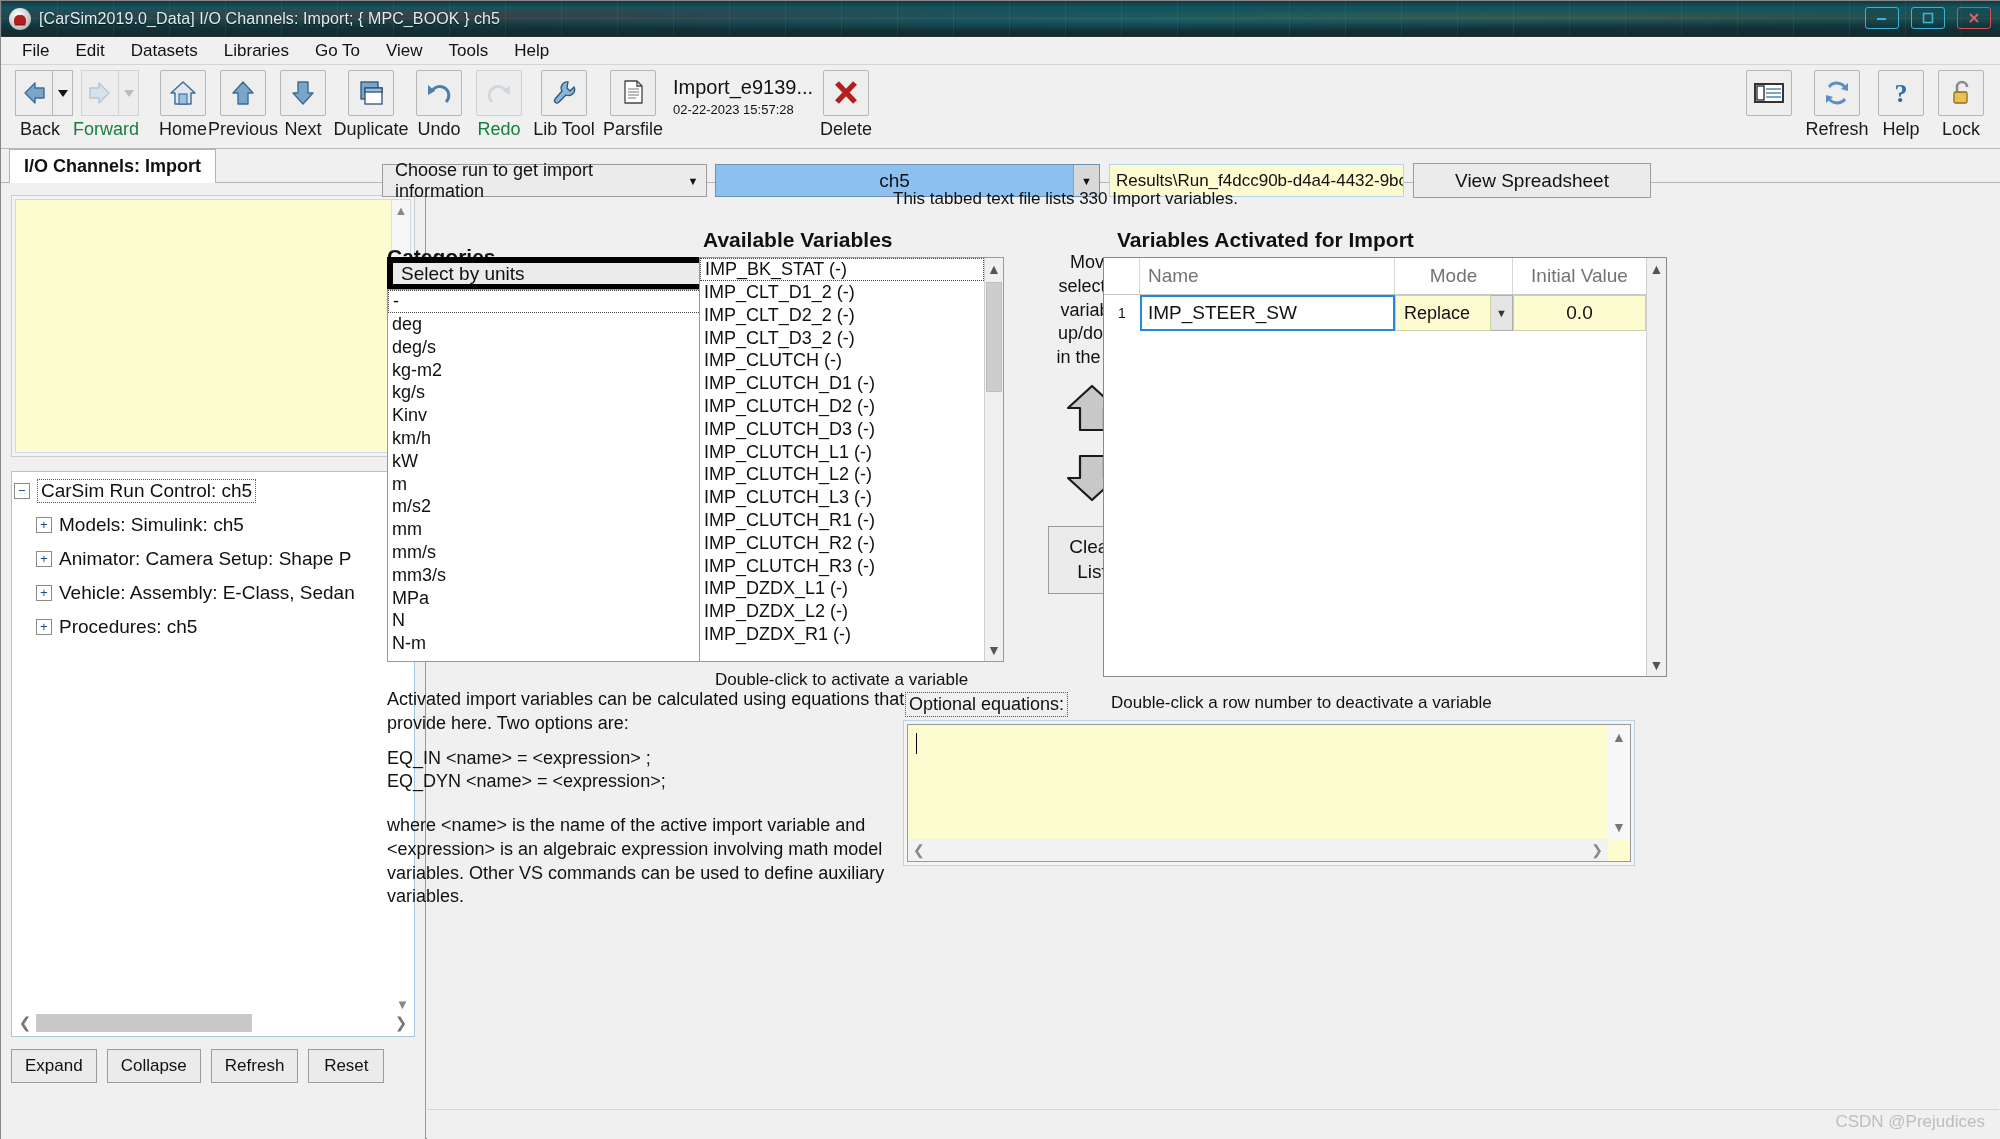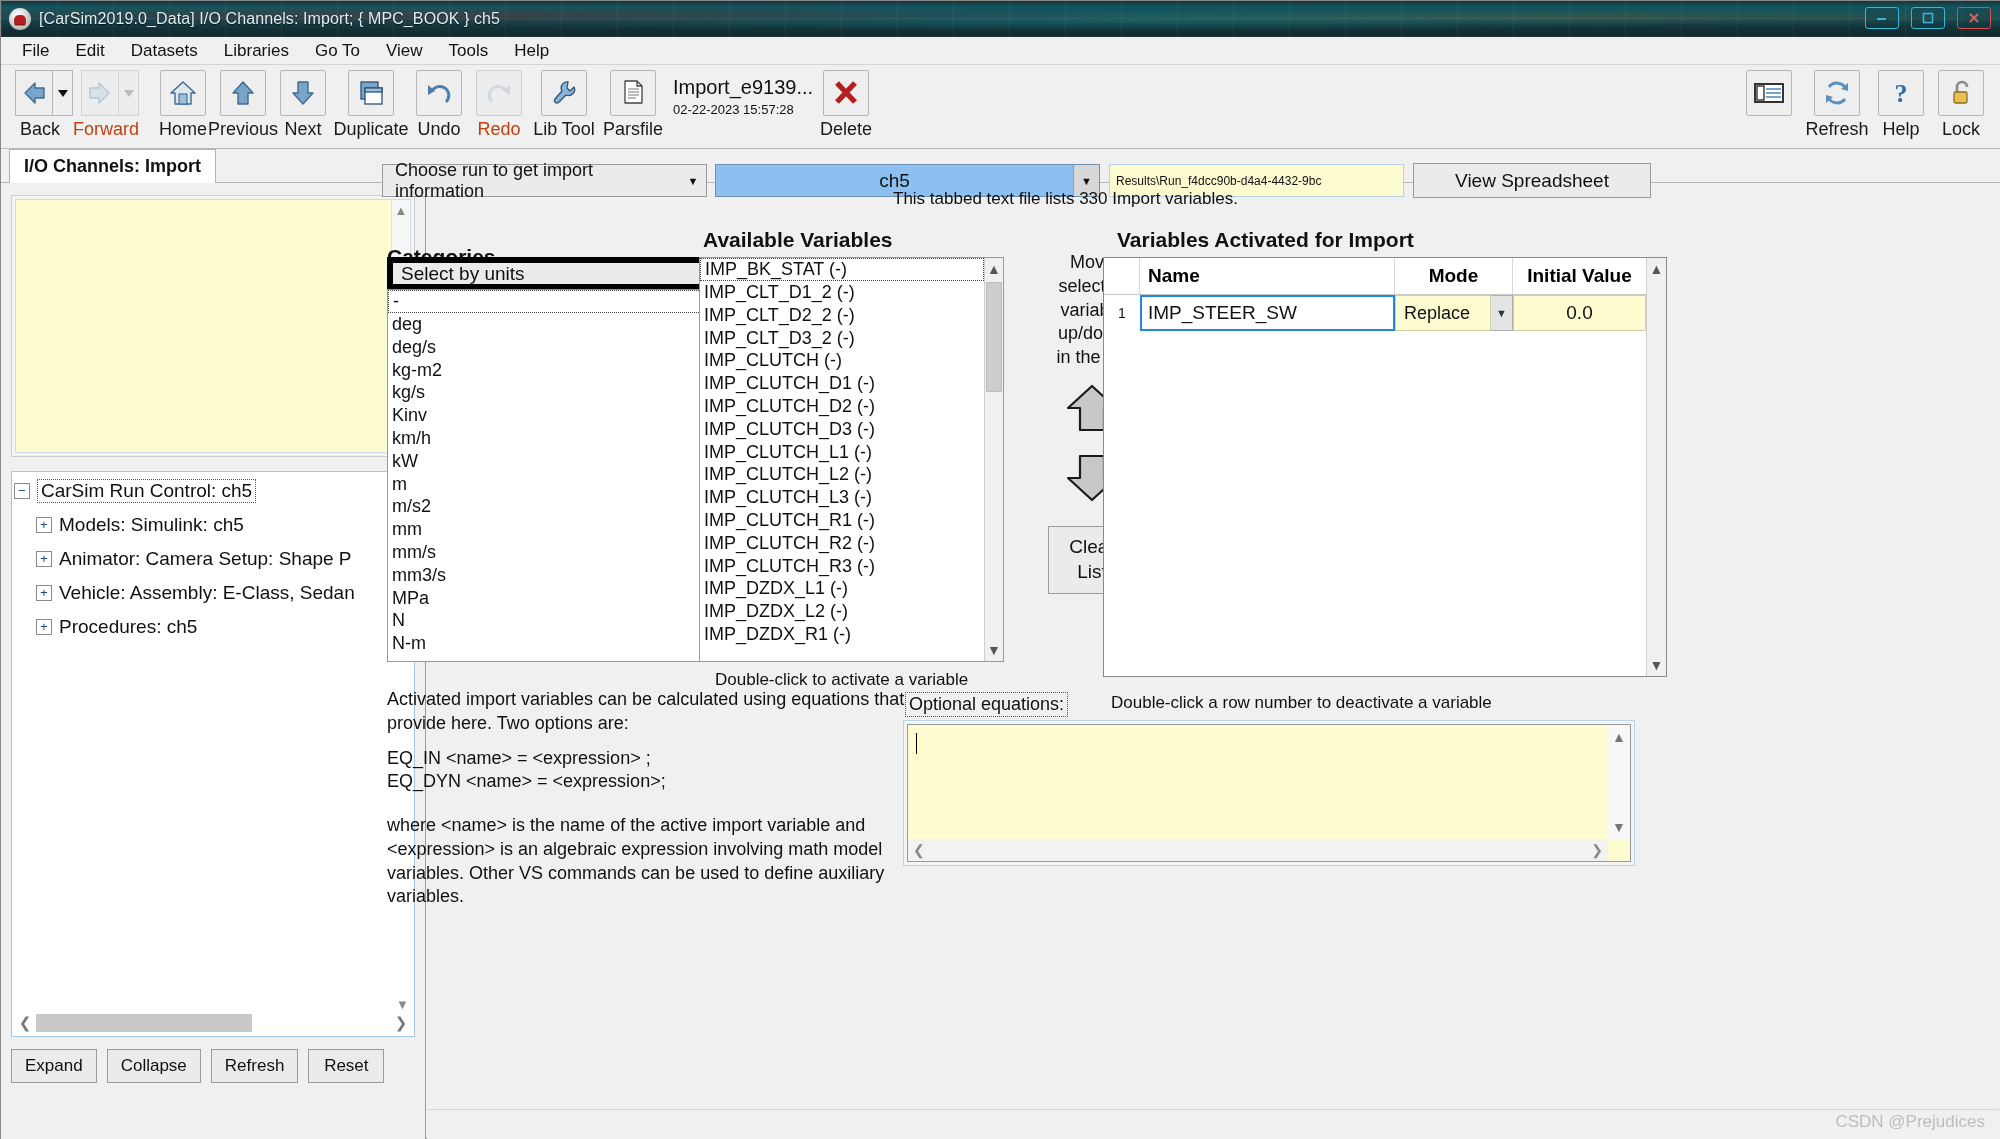--- a/index.html
+++ b/index.html
@@ -82,21 +82,21 @@
   .tbtn {
     width:56px; display:flex; flex-direction:column; align-items:center;
     margin: 0 2px; cursor:default;
   }
   .tbtn .glyph {
     width:46px; height:46px; border:1px solid #b6b6b6; background:#eeeeee;
     display:flex; align-items:center; justify-content:center; border-radius:2px;
   }
   .tbtn .lbl { font-size:18px; color:#1a1a1a; margin-top:3px; white-space:nowrap; }
   .tbtn.disabled .glyph { background:#ededed; border-color:#cfcfcf; }
-  .tbtn.disabled .lbl { color:#c2410c; }
+  .tbtn.disabled .lbl { color:#15803d; }
   .split { display:flex; }
   .split .arrowbox {
     width:20px; height:46px; border:1px solid #b6b6b6; border-left:none; background:#eeeeee;
     display:flex; align-items:center; justify-content:center;
   }
   .split .mainbox { width:38px; height:46px; border:1px solid #b6b6b6; background:#eeeeee;
     display:flex; align-items:center; justify-content:center; }
   .tbtn.split-btn { width: 62px; }
   .tbtn.split-btn .lbl { margin-left:-8px; }
   .parsfile-info { margin-left: 6px; margin-top: 6px; }
@@ -177,21 +177,21 @@
     width:26px; display:flex; align-items:center; justify-content:center;
     font-size:11px; color:#111;
   }
   .combo-blue { background:#8cc0f0; border:1px solid #6f91b0; }
   .combo-blue .ctext { text-align:center; padding-left:0; font-size:19px; }
   .combo-blue .carrow { background:#d8d8d8; border-left:1px solid #9b9b9b; height:100%; }
 
   .resultbox {
     height:33px; border:1px solid #b9d4e6; background:#fdfbd0;
     display:flex; align-items:center; padding:0 6px;
-    font-size:12px; color:#111; overflow:hidden; white-space:nowrap;
+    font-size:17px; color:#111; overflow:hidden; white-space:nowrap;
   }
   .vsbtn {
     height:35px; border:1px solid #9b9b9b; background:#ebebeb;
     display:flex; align-items:center; justify-content:center;
     font-size:19px; color:#111; padding: 0 16px;
   }
   .note-line { position:absolute; font-size:17px; color:#111; }
 
   .colhead { position:absolute; font-size:21px; font-weight:bold; color:#111; }
 
@@ -218,21 +218,21 @@
   .movecol .mtext { font-size:18px; color:#111; line-height:1.32; }
   .clear-btn {
     width:88px; height:68px; border:1px solid #9b9b9b; background:#ebebeb;
     display:flex; flex-direction:column; align-items:center; justify-content:center;
     font-size:19px; color:#111; line-height:1.28; margin: 0 auto;
   }
 
   
   .grid-wrap { position:absolute; border:1px solid #8a8a8a; background:#fff; }
   .grid-head { display:flex; height:37px; border-bottom:1px solid #c8c8c8; background:#fff; }
-  .gh-cell { display:flex; align-items:center; font-size:19px; color:#000000;font-weight:bold; }
+  .gh-cell { display:flex; align-items:center; font-size:19px; color:#737373; }
   .gh-num { width:36px; border-right:1px solid #d8d8d8; }
   .gh-name { flex:1; padding-left:8px; border-right:1px solid #d8d8d8; }
   .gh-mode { width:118px; justify-content:center; border-right:1px solid #d8d8d8; }
   .gh-init { width:133px; justify-content:center; }
   .grid-row { display:flex; height:36px; align-items:stretch; }
   .gr-num { width:36px; display:flex; align-items:center; justify-content:center; font-size:14px; color:#111; }
   .gr-name {
     flex:1; border:2px solid #2288dd; background:#fff;
     display:flex; align-items:center; padding-left:6px; font-size:19px; color:#111;
   }

